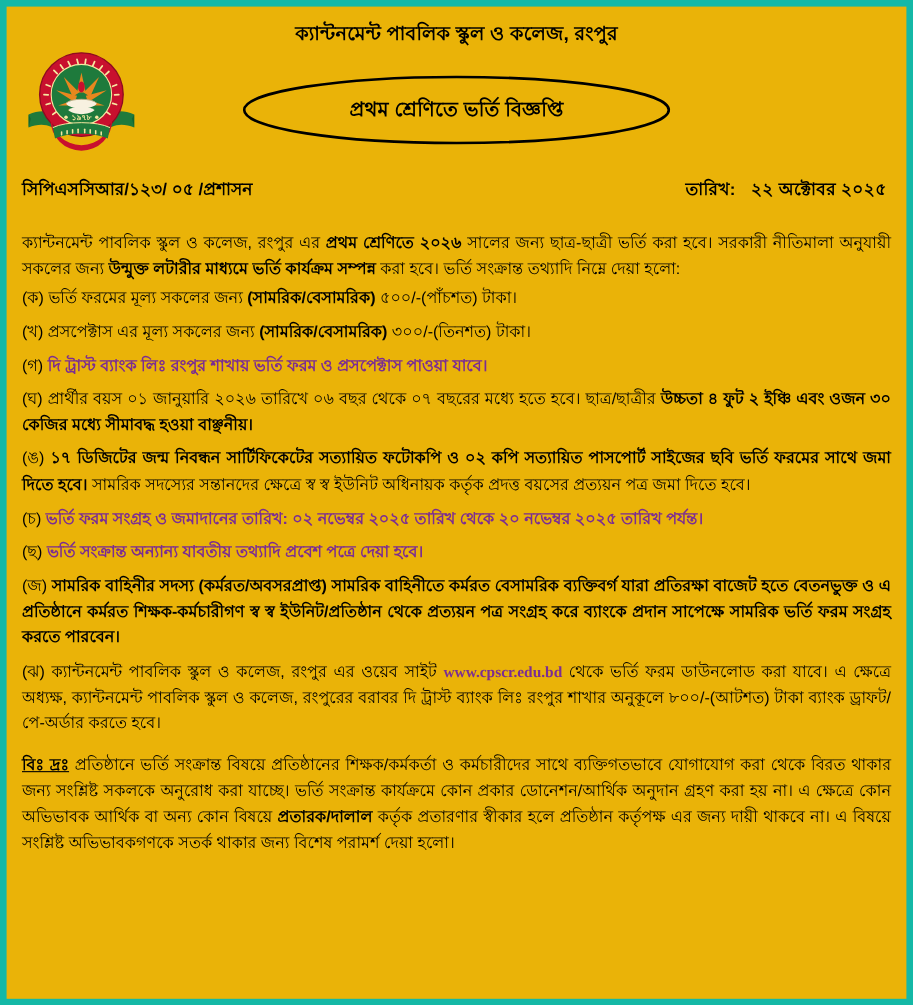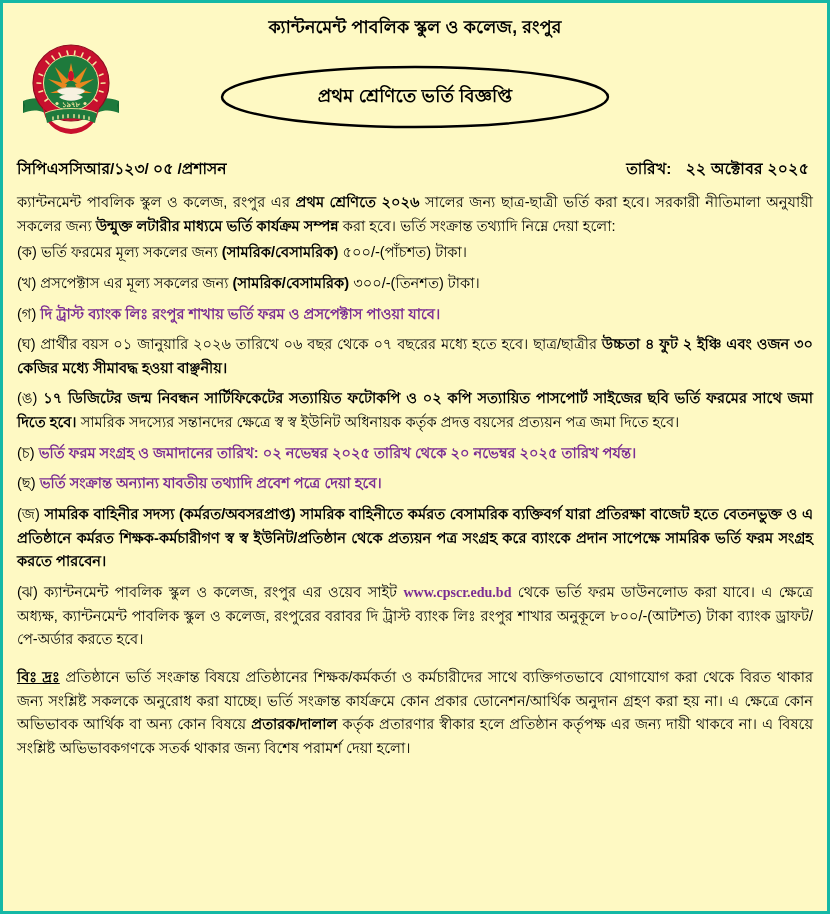--- a/index.html
+++ b/index.html
@@ -10,22 +10,22 @@
   body {
     width: 830px; height: 914px;
     font-family: "Liberation Sans", "DejaVu Sans", sans-serif;
     color: #000;
     overflow: hidden;
   }
   #page {
     position: relative;
     width: 830px;
     height: 914px;
-    background: #fef9c3;
-    border: 3px solid #14b8a6;
+    background: #eab308;
+    border: 6px solid #14b8a6;
     padding: 6px 14px 0 14px;
   }
 
   
   .header {
     position: relative;
     height: 128px;
   }
   .school-name {
     text-align: center;
@@ -72,21 +72,21 @@
     align-items: baseline;
     font-size: 15.5px;
     font-weight: 600;
     margin-top: 20px;
     padding: 0 4px 0 0;
   }
   .memo-right { letter-spacing: .3px; }
 
   
   .body-text {
-    margin-top: 8px;
+    margin-top: 24px;
     font-size: 14.6px;
     line-height: 1.62;
     text-align: justify;
     text-justify: inter-word;
   }
   .para { margin: 0 0 3px 0; text-align: justify; }
   .item {
     margin: 0 0 7px 0;
     text-align: justify;
   }
@@ -101,21 +101,20 @@
   .marker { font-weight: 400; }
   .note {
     margin-top: 14px;
     font-size: 14.6px;
     line-height: 1.62;
     text-align: justify;
   }
   .note-label {
     font-weight: 700;
     text-decoration: underline;
-    font-family: Liberation Serif, serif;
   }
 </style>
 </head>
 <body>
 
 <div id="page">
 
   <div class="header">
 
     <div class="crest">

